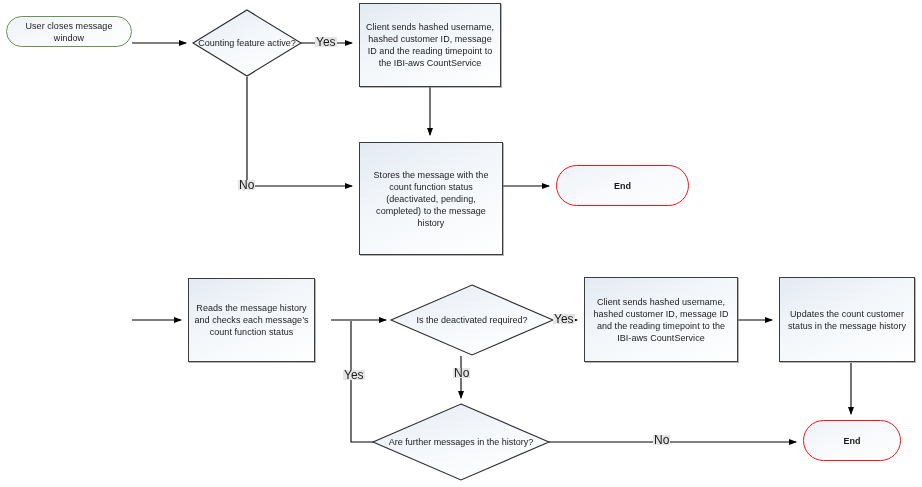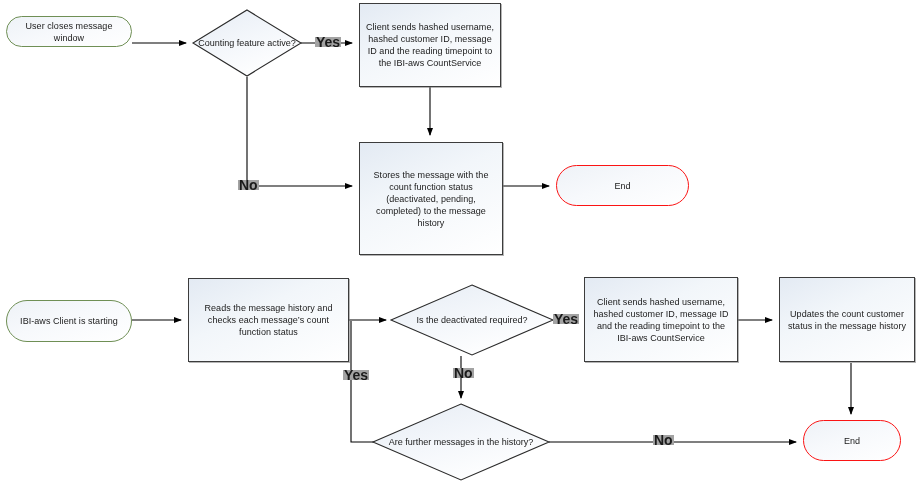--- a/index.html
+++ b/index.html
@@ -38,20 +38,21 @@
   .term-start{
     border:1.3px solid #6f8f55;
     border-radius:22px;
     background:linear-gradient(160deg,#eef2f7 0%,#f7f9fc 45%,#ffffff 100%);
   }
   
   .term-end{
     border:1.4px solid #fb1414;
     border-radius:22px;
     background:linear-gradient(160deg,#eef2f7 0%,#f7f9fc 45%,#ffffff 100%);
+    font-weight:bold;
   }
   
   .process{
     border:1.1px solid #3c3c3c;
     background:linear-gradient(155deg,#e3eaf3 0%,#f2f6fa 40%,#ffffff 100%);
     box-shadow:1px 1px 0 rgba(120,120,120,0.55);
   }
   
   .decision{
     position:absolute;
@@ -59,27 +60,26 @@
     align-items:center;
     justify-content:center;
     text-align:center;
     font-size:9px;
     line-height:12px;
     color:#1a1a1a;
     white-space:nowrap;
   }
   .edge-label{
     position:absolute;
-    font-size:14px;
+    font-size:12px;
     line-height:10px;
     color:#1a1a1a;
-    background:#a3a3a3;
+    background:#e5e5e5;
     padding:0 1px;
     white-space:nowrap;
-    font-weight:bold;
   }
 </style>
 </head>
 <body>
 
 <div id="canvas">
 
   <svg id="edges" viewBox="0 0 922 487" width="922" height="487" xmlns="http://www.w3.org/2000/svg">
     <defs>
       <marker id="arrow" markerWidth="8" markerHeight="8" refX="7" refY="3" orient="auto" markerUnits="userSpaceOnUse">
@@ -143,25 +143,22 @@
     <span>Stores the message with the count function status (deactivated, pending, completed) to the message history</span>
   </div>
 
   <div class="node term-end" style="left:556px;top:165px;width:133px;height:41px;">
     <span>End</span>
   </div>
 
   <div class="edge-label" style="left:315px;top:37px;">Yes</div>
   <div class="edge-label" style="left:238px;top:180px;">No</div>
 
-  <div class="node term-start" style="left:6px;top:300px;width:126px;height:42px;">
-    <span>IBI-aws Client is starting</span>
-  </div>
 
-  <div class="node process" style="left:188px;top:278px;width:161px;height:84px;">
+  <div class="node process" style="left:188px;top:278px;width:127px;height:84px;">
     <span>Reads the message history and checks each message’s count function status</span>
   </div>
 
   <div class="decision" style="left:405px;top:300px;width:134px;height:40px;">
     <span style="white-space:normal;">Is the deactivated required?</span>
   </div>
 
   <div class="node process" style="left:584px;top:277px;width:154px;height:85px;">
     <span>Client sends hashed username, hashed customer ID, message ID and the reading timepoint to the IBI-aws CountService</span>
   </div>

